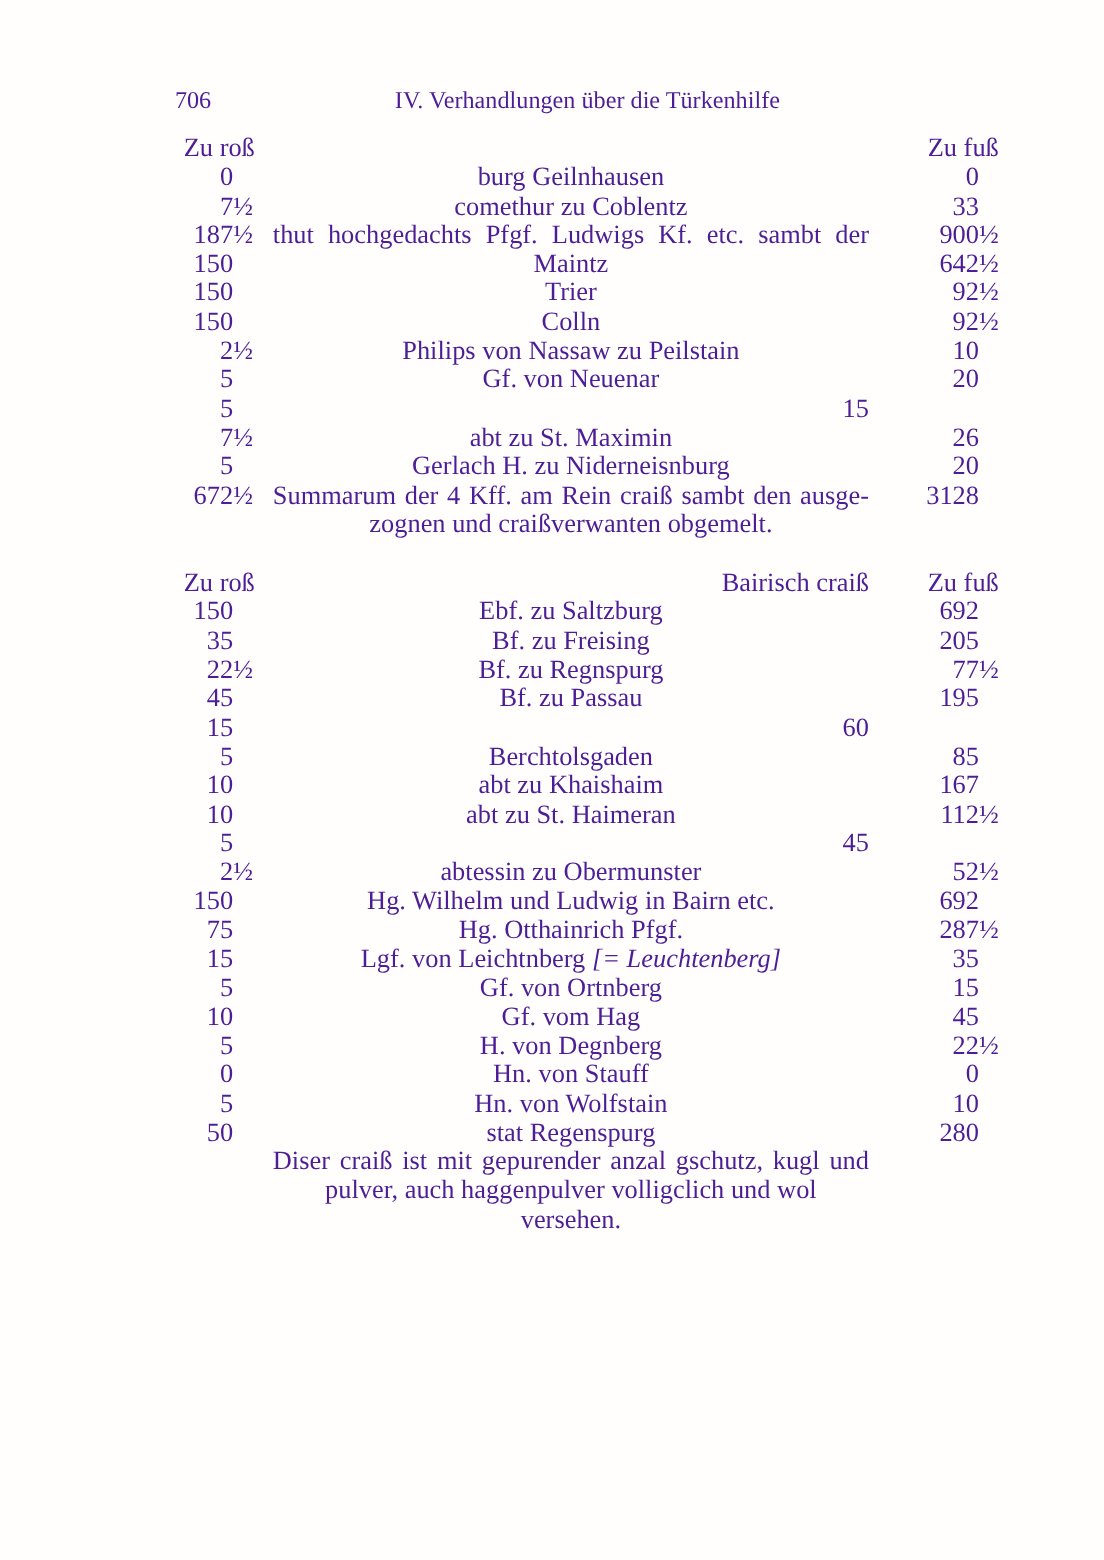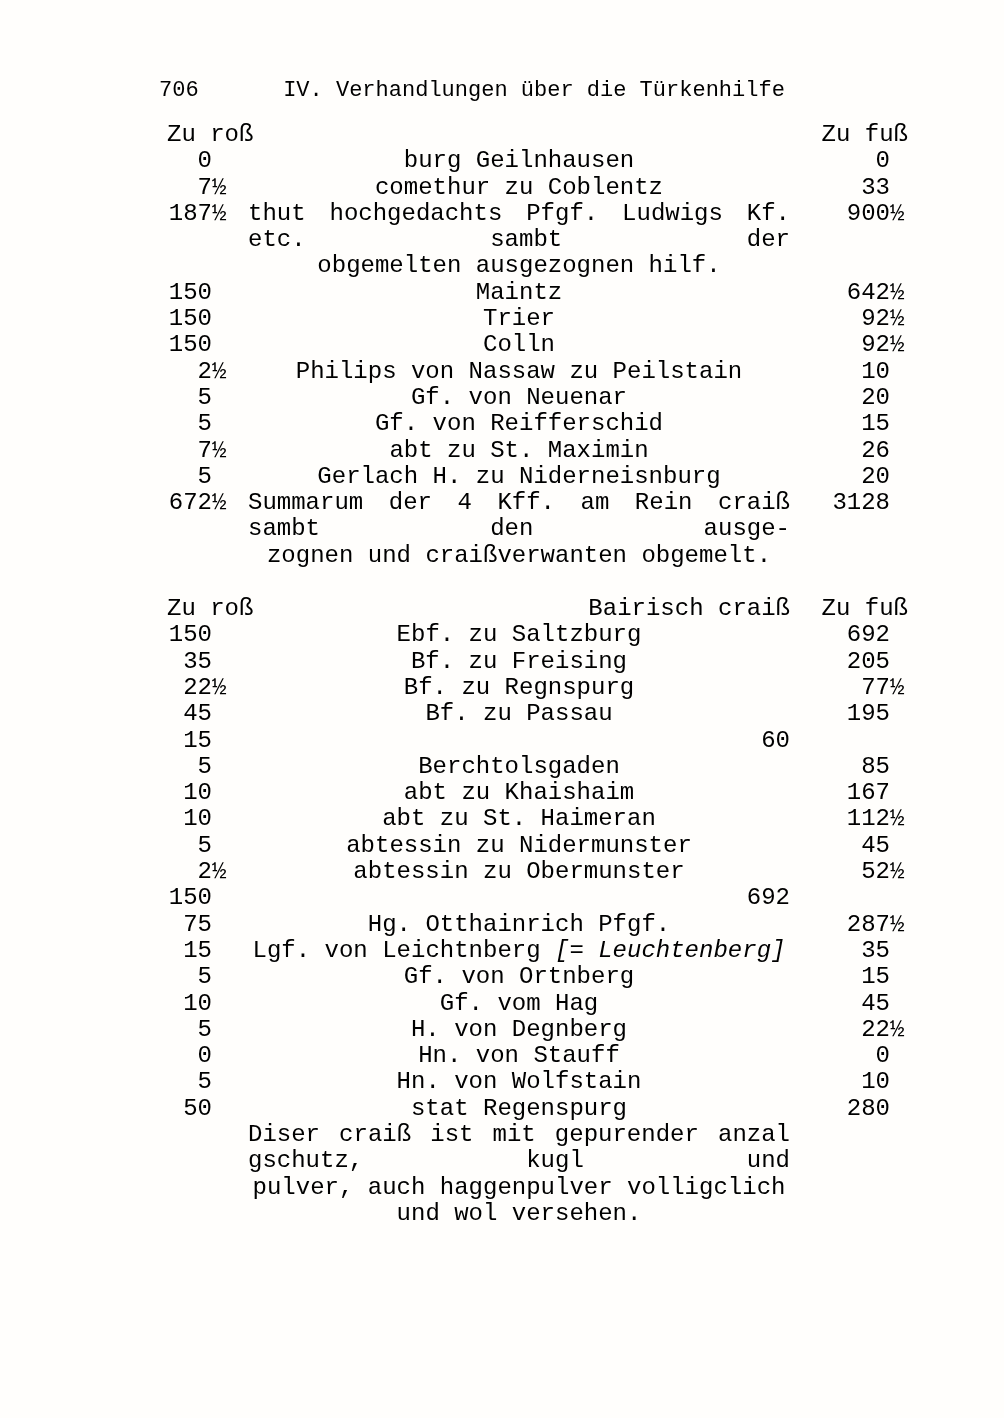--- a/index.html
+++ b/index.html
@@ -1,22 +1,22 @@
 <!DOCTYPE html>
 <html><head>
 <meta charset="utf-8">
 <style>
   html,body{margin:0;padding:0;background:#ffffff;}
   .page{
     position:relative;
     width:1004px;height:1418px;
     background:#fffefc;
     overflow:hidden;
-    font-family:Liberation Mono, monospace;
-    color:#000000;
+    font-family:Liberation Serif, serif;
+    color:#4c1d95;
   }
   .content{
     position:absolute;left:160px;top:78px;width:748px;
     font-size:24px;line-height:26.3px;
   }
   .page-header{position:relative;font-size:22px;line-height:26px;height:26px;}
   .page-number{position:absolute;left:-1px;top:0;}
   .running-head{display:block;text-align:center;}
   .sections{margin-top:18px;}
   .section + .section{margin-top:27px;}
@@ -73,21 +73,20 @@
     <div class="fuss-int">33</div>
     <div class="fuss-frac"></div>
   </div>
 
   <div class="row">
     <div class="ross-int">187</div>
     <div class="ross-frac">½</div>
     <div class="spacer"></div>
     <div class="label">
                 <div class="label-line just">thut hochgedachts Pfgf. Ludwigs Kf. etc. sambt der</div>
-                <div class="label-line">obgemelten ausgezognen hilf.</div>
               </div>
     <div class="fuss-int">900</div>
     <div class="fuss-frac">½</div>
   </div>
 
   <div class="row">
     <div class="ross-int">150</div>
     <div class="ross-frac"></div>
     <div class="spacer"></div>
     <div class="label">
@@ -138,23 +137,20 @@
                 <div class="label-line">Gf. von Neuenar</div>
               </div>
     <div class="fuss-int">20</div>
     <div class="fuss-frac"></div>
   </div>
 
   <div class="row">
     <div class="ross-int">5</div>
     <div class="ross-frac"></div>
     <div class="spacer"></div>
-    <div class="label">
-                <div class="label-line">Gf. von Reifferschid</div>
-              </div>
     <div class="fuss-int">15</div>
     <div class="fuss-frac"></div>
   </div>
 
   <div class="row">
     <div class="ross-int">7</div>
     <div class="ross-frac">½</div>
     <div class="spacer"></div>
     <div class="label">
                 <div class="label-line">abt zu St. Maximin</div>
@@ -277,42 +273,42 @@
                 <div class="label-line">abt zu St. Haimeran</div>
               </div>
     <div class="fuss-int">112</div>
     <div class="fuss-frac">½</div>
   </div>
 
   <div class="row">
     <div class="ross-int">5</div>
     <div class="ross-frac"></div>
     <div class="spacer"></div>
-    <div class="label">
-                <div class="label-line">abtessin zu Nidermunster</div>
-              </div>
     <div class="fuss-int">45</div>
     <div class="fuss-frac"></div>
   </div>
 
   <div class="row">
     <div class="ross-int">2</div>
     <div class="ross-frac">½</div>
     <div class="spacer"></div>
     <div class="label">
                 <div class="label-line">abtessin zu Obermunster</div>
               </div>
     <div class="fuss-int">52</div>
     <div class="fuss-frac">½</div>
   </div>
 
   <div class="row">
     <div class="ross-int">150</div>
     <div class="ross-frac"></div>
     <div class="spacer"></div>
+    <div class="label">
+                <div class="label-line">Hg. Wilhelm und Ludwig in Bairn etc.</div>
+              </div>
     <div class="fuss-int">692</div>
     <div class="fuss-frac"></div>
   </div>
 
   <div class="row">
     <div class="ross-int">75</div>
     <div class="ross-frac"></div>
     <div class="spacer"></div>
     <div class="label">
                 <div class="label-line">Hg. Otthainrich Pfgf.</div>

